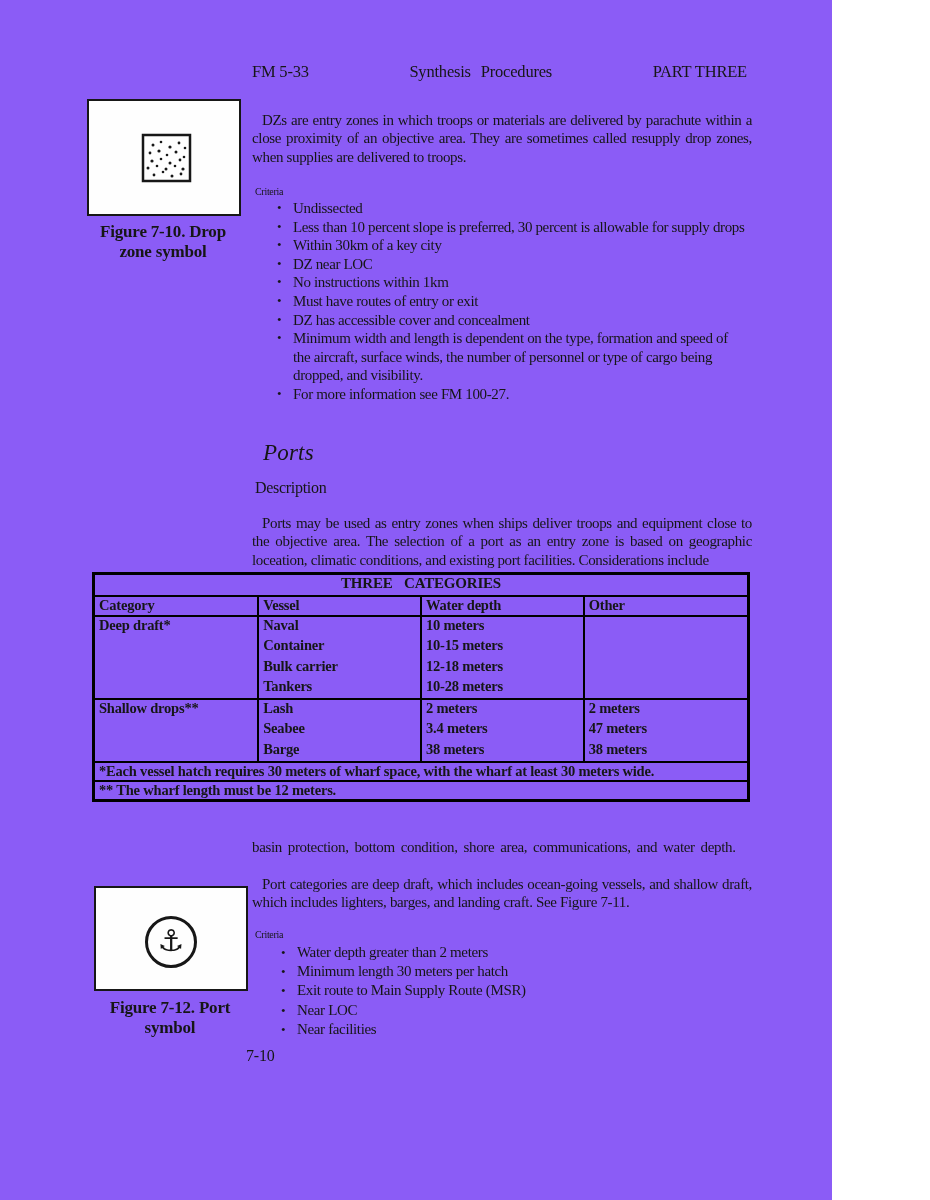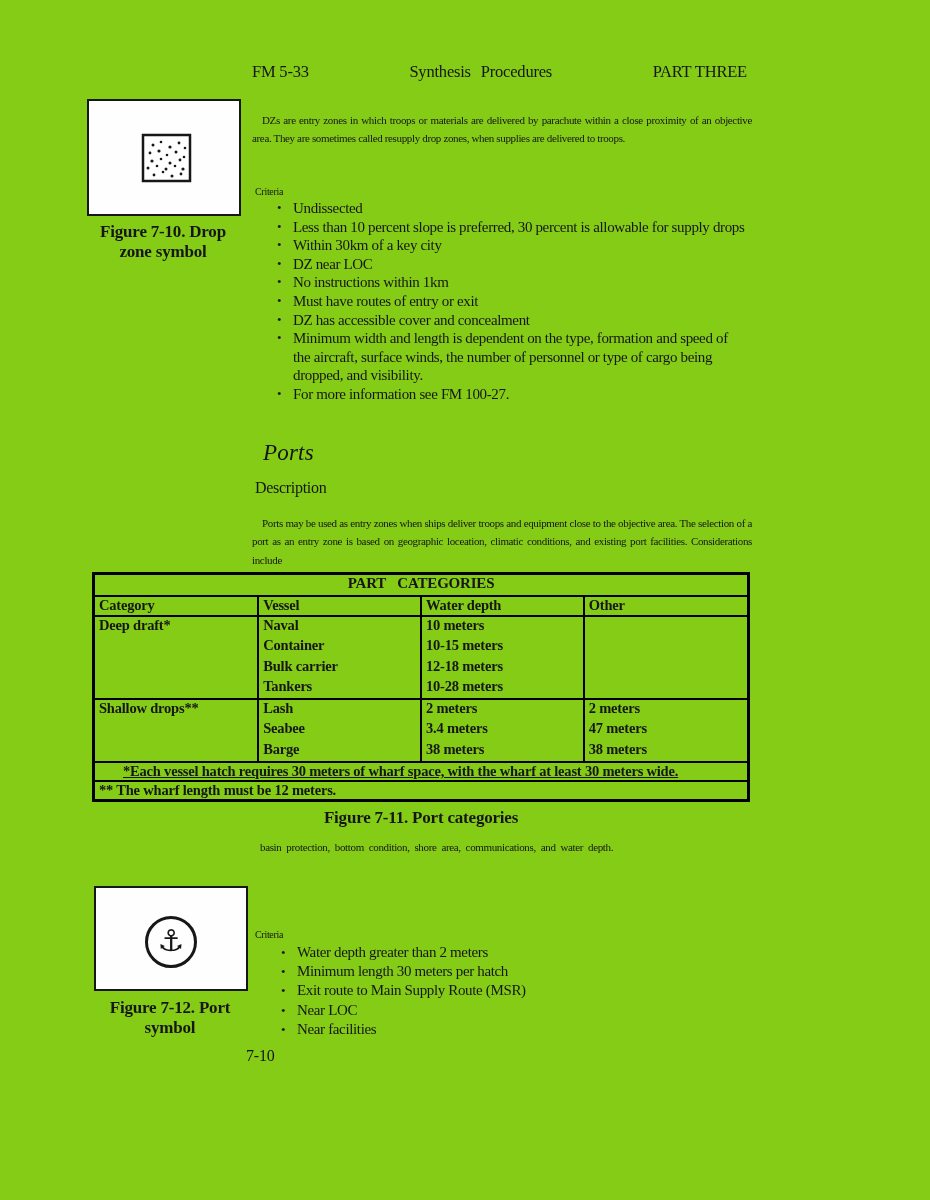--- a/index.html
+++ b/index.html
@@ -1,55 +1,55 @@
 <!DOCTYPE html>
 <html><head>
 <meta charset="utf-8">
 <style>
   html,body{margin:0;padding:0;background:#ffffff;}
   .page{
-    position:relative;width:930px;height:1200px;background:#84cc16;
+    position:relative;width:832px;height:1200px;background:#8b5cf6;
     font-family:"Liberation Serif",serif;color:#161616;overflow:hidden;
   }
   
   .hdr{position:absolute;left:252px;top:62px;width:495px;display:flex;justify-content:space-between;
        font-size:16.5px;letter-spacing:-0.2px;}
   .hdr .mid{word-spacing:6px;}
   
   .figbox{position:absolute;border:2px solid #171717;background:#fefefe;}
   .fig710{left:87px;top:99px;width:150px;height:113px;}
   .fig712{left:94px;top:886px;width:150px;height:101px;}
   .figcap{position:absolute;text-align:center;font-weight:bold;font-size:17px;line-height:20px;letter-spacing:-0.2px;}
   .cap710{left:63px;top:222px;width:200px;text-align:center;}
   .cap712{left:70px;top:998px;width:200px;}
   .anchor-ring{position:absolute;left:49px;top:28px;width:46px;height:46px;border:3px solid #171717;border-radius:50%;
        display:flex;align-items:center;justify-content:center;}
   .anchor-glyph{font-family:"DejaVu Sans",sans-serif;font-size:30px;line-height:1;color:#171717;transform:translateY(-1px);}
   
-  .para{position:absolute;left:252px;width:500px;font-size:11px;line-height:18.4px;
+  .para{position:absolute;left:252px;width:500px;font-size:15px;line-height:18.4px;
         letter-spacing:-0.35px;text-align:justify;}
   .indent{text-indent:10px;}
   .label{position:absolute;left:255px;font-size:10px;letter-spacing:-0.3px;}
   .italic-head{position:absolute;left:263px;font-size:23px;font-style:italic;letter-spacing:0.2px;}
   .blist{position:absolute;left:277px;width:470px;font-size:15px;line-height:18.6px;letter-spacing:-0.35px;}
   .bitem{display:flex;}
   .bullet{width:16px;flex:0 0 16px;font-size:13px;}
   .btext{flex:1;}
   .pagenum{position:absolute;left:246px;top:1047px;font-size:16px;letter-spacing:-0.2px;}
-  .single-line{word-spacing:2.5px;margin-left:8px;}
+  .single-line{word-spacing:2.5px;}
   
   table.ports{position:absolute;left:92px;top:572px;width:658px;border-collapse:collapse;
         border:3px solid #000;table-layout:fixed;font-size:14.5px;letter-spacing:-0.2px;}
   table.ports td{border:2px solid #000;padding:0 4px;vertical-align:top;}
   td.title-cell{text-align:center;font-weight:bold;font-size:15px;word-spacing:8px;height:20px;padding:1px 0;}
   td.head-cell{font-weight:bold;height:18px;padding:0 4px 1px 4px;}
   td.body-cell{font-weight:600;padding:1px 4px;}
   .cline{height:20.3px;}
   td.fn-cell{font-weight:bold;height:16px;padding:1px 4px;}
-  .fn-underline{text-decoration:underline;margin-left:24px;}
+  .fn-underline{}
 </style>
 </head>
 <body>
 
 <div class="page">
 
   <div class="hdr">
     <span>FM 5-33</span>
     <span class="mid">Synthesis Procedures</span>
     <span>PART THREE</span>
@@ -138,21 +138,21 @@
 
   <table class="ports">
     <colgroup>
         <col style="width:164px;">
         <col style="width:162px;">
         <col style="width:162px;">
         <col style="width:164px;">
       </colgroup>
     <tbody>
         <tr>
-      <td class="title-cell" colspan="4">PART CATEGORIES</td>
+      <td class="title-cell" colspan="4">THREE CATEGORIES</td>
     </tr>
     <tr>
       <td class="head-cell">Category</td>
       <td class="head-cell">Vessel</td>
       <td class="head-cell">Water depth</td>
       <td class="head-cell">Other</td>
     </tr>
     <tr>
       <td class="body-cell">
         <div class="cline">Deep draft*</div>
@@ -195,24 +195,24 @@
       <td class="fn-cell" colspan="4">
         <span class="fn-underline">*Each vessel hatch requires 30 meters of wharf space, with the wharf at least 30 meters wide.</span>
       </td>
     </tr>
     <tr>
       <td class="fn-cell" colspan="4">** The wharf length must be 12 meters.</td>
     </tr>
   </tbody>
     </table>
 
-  <div class="figcap" style="left:92px;top:808px;width:658px;">Figure 7-11.  Port categories</div>
 
   <div class="para single-line" style="top:838px;">basin protection, bottom condition, shore area, communications, and water depth.</div>
 
+  <div class="para indent" style="top:875px;">Port categories are deep draft, which includes ocean-going vessels, and shallow draft, which includes lighters, barges, and landing craft. See Figure 7-11.</div>
 
   <div class="figbox fig712">
     <div class="anchor-ring">
       <span class="anchor-glyph">⚓</span>
     </div>
   </div>
   <div class="figcap cap712">
     <div>Figure 7-12.  Port</div>
     <div>symbol</div>
   </div>

